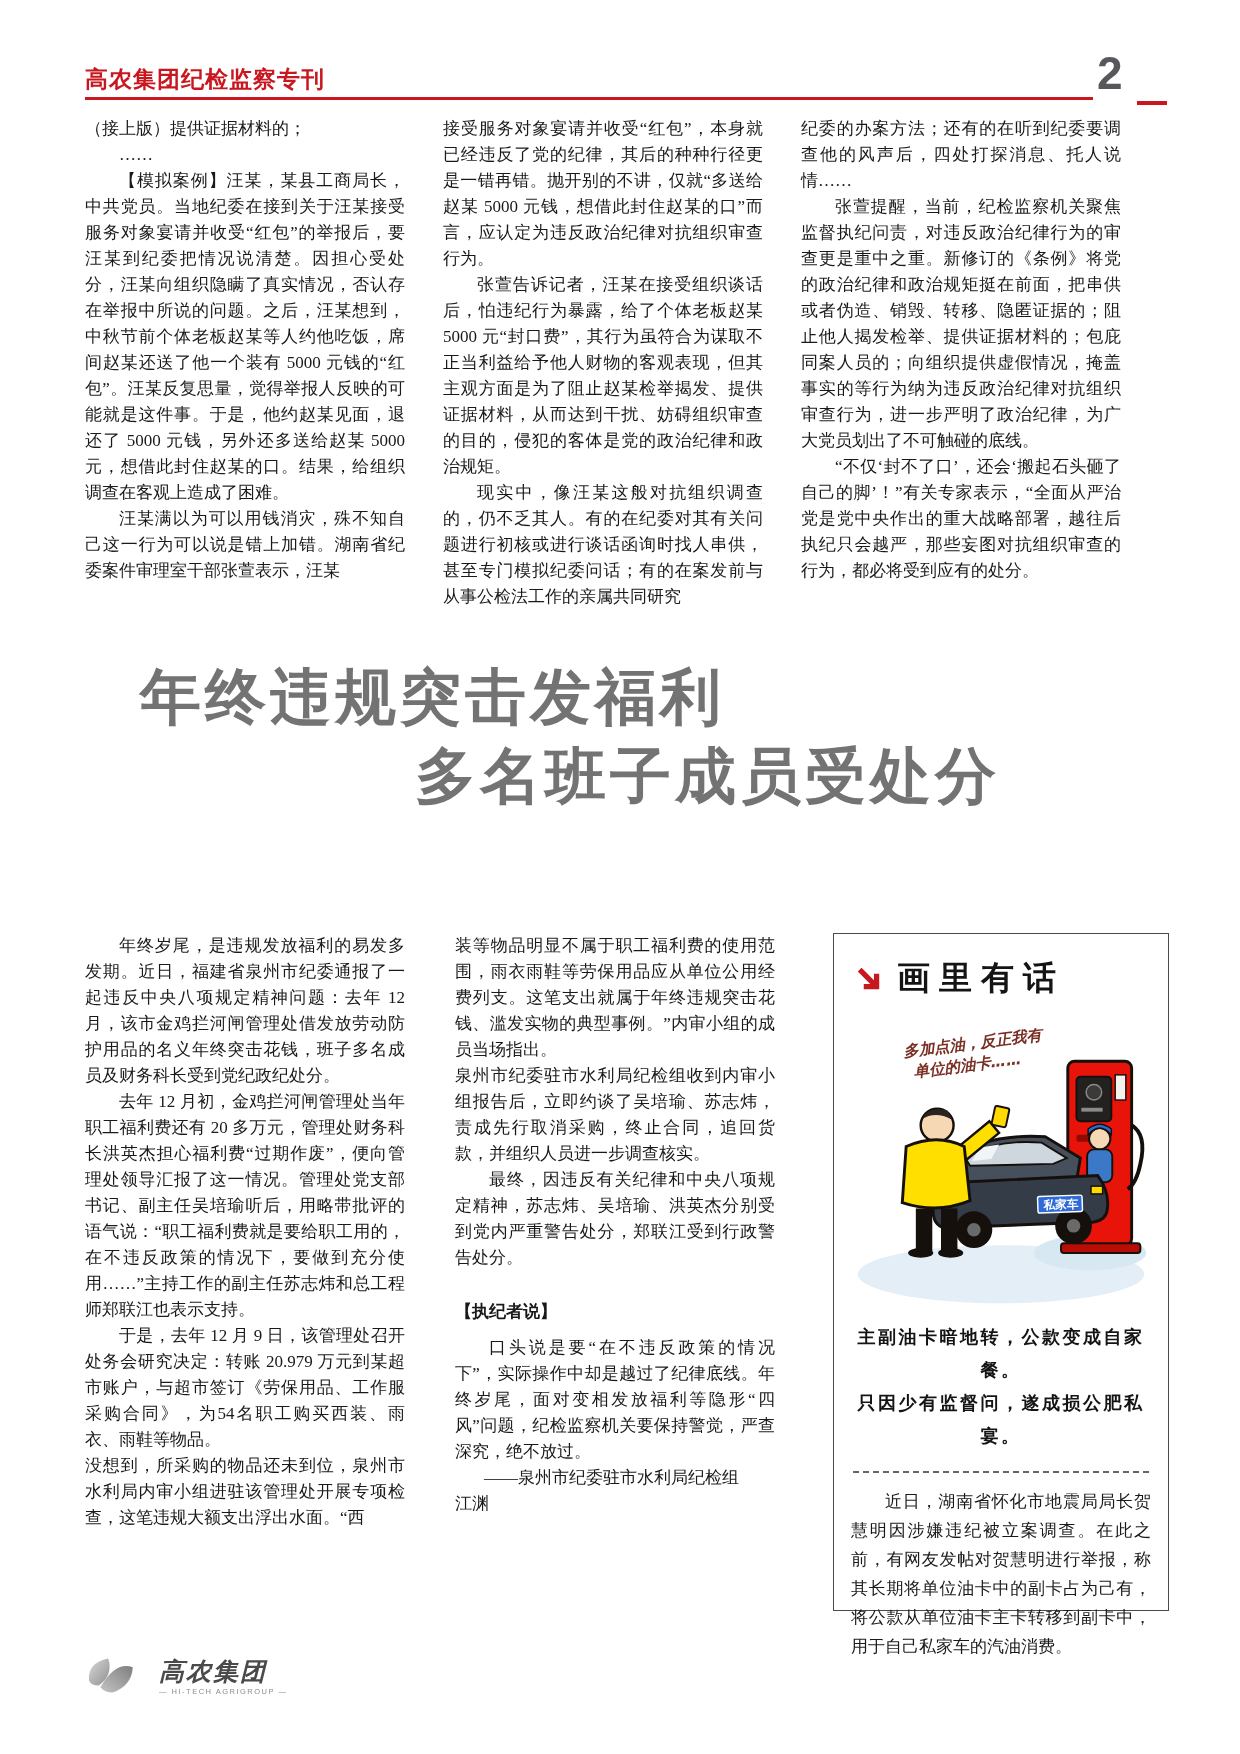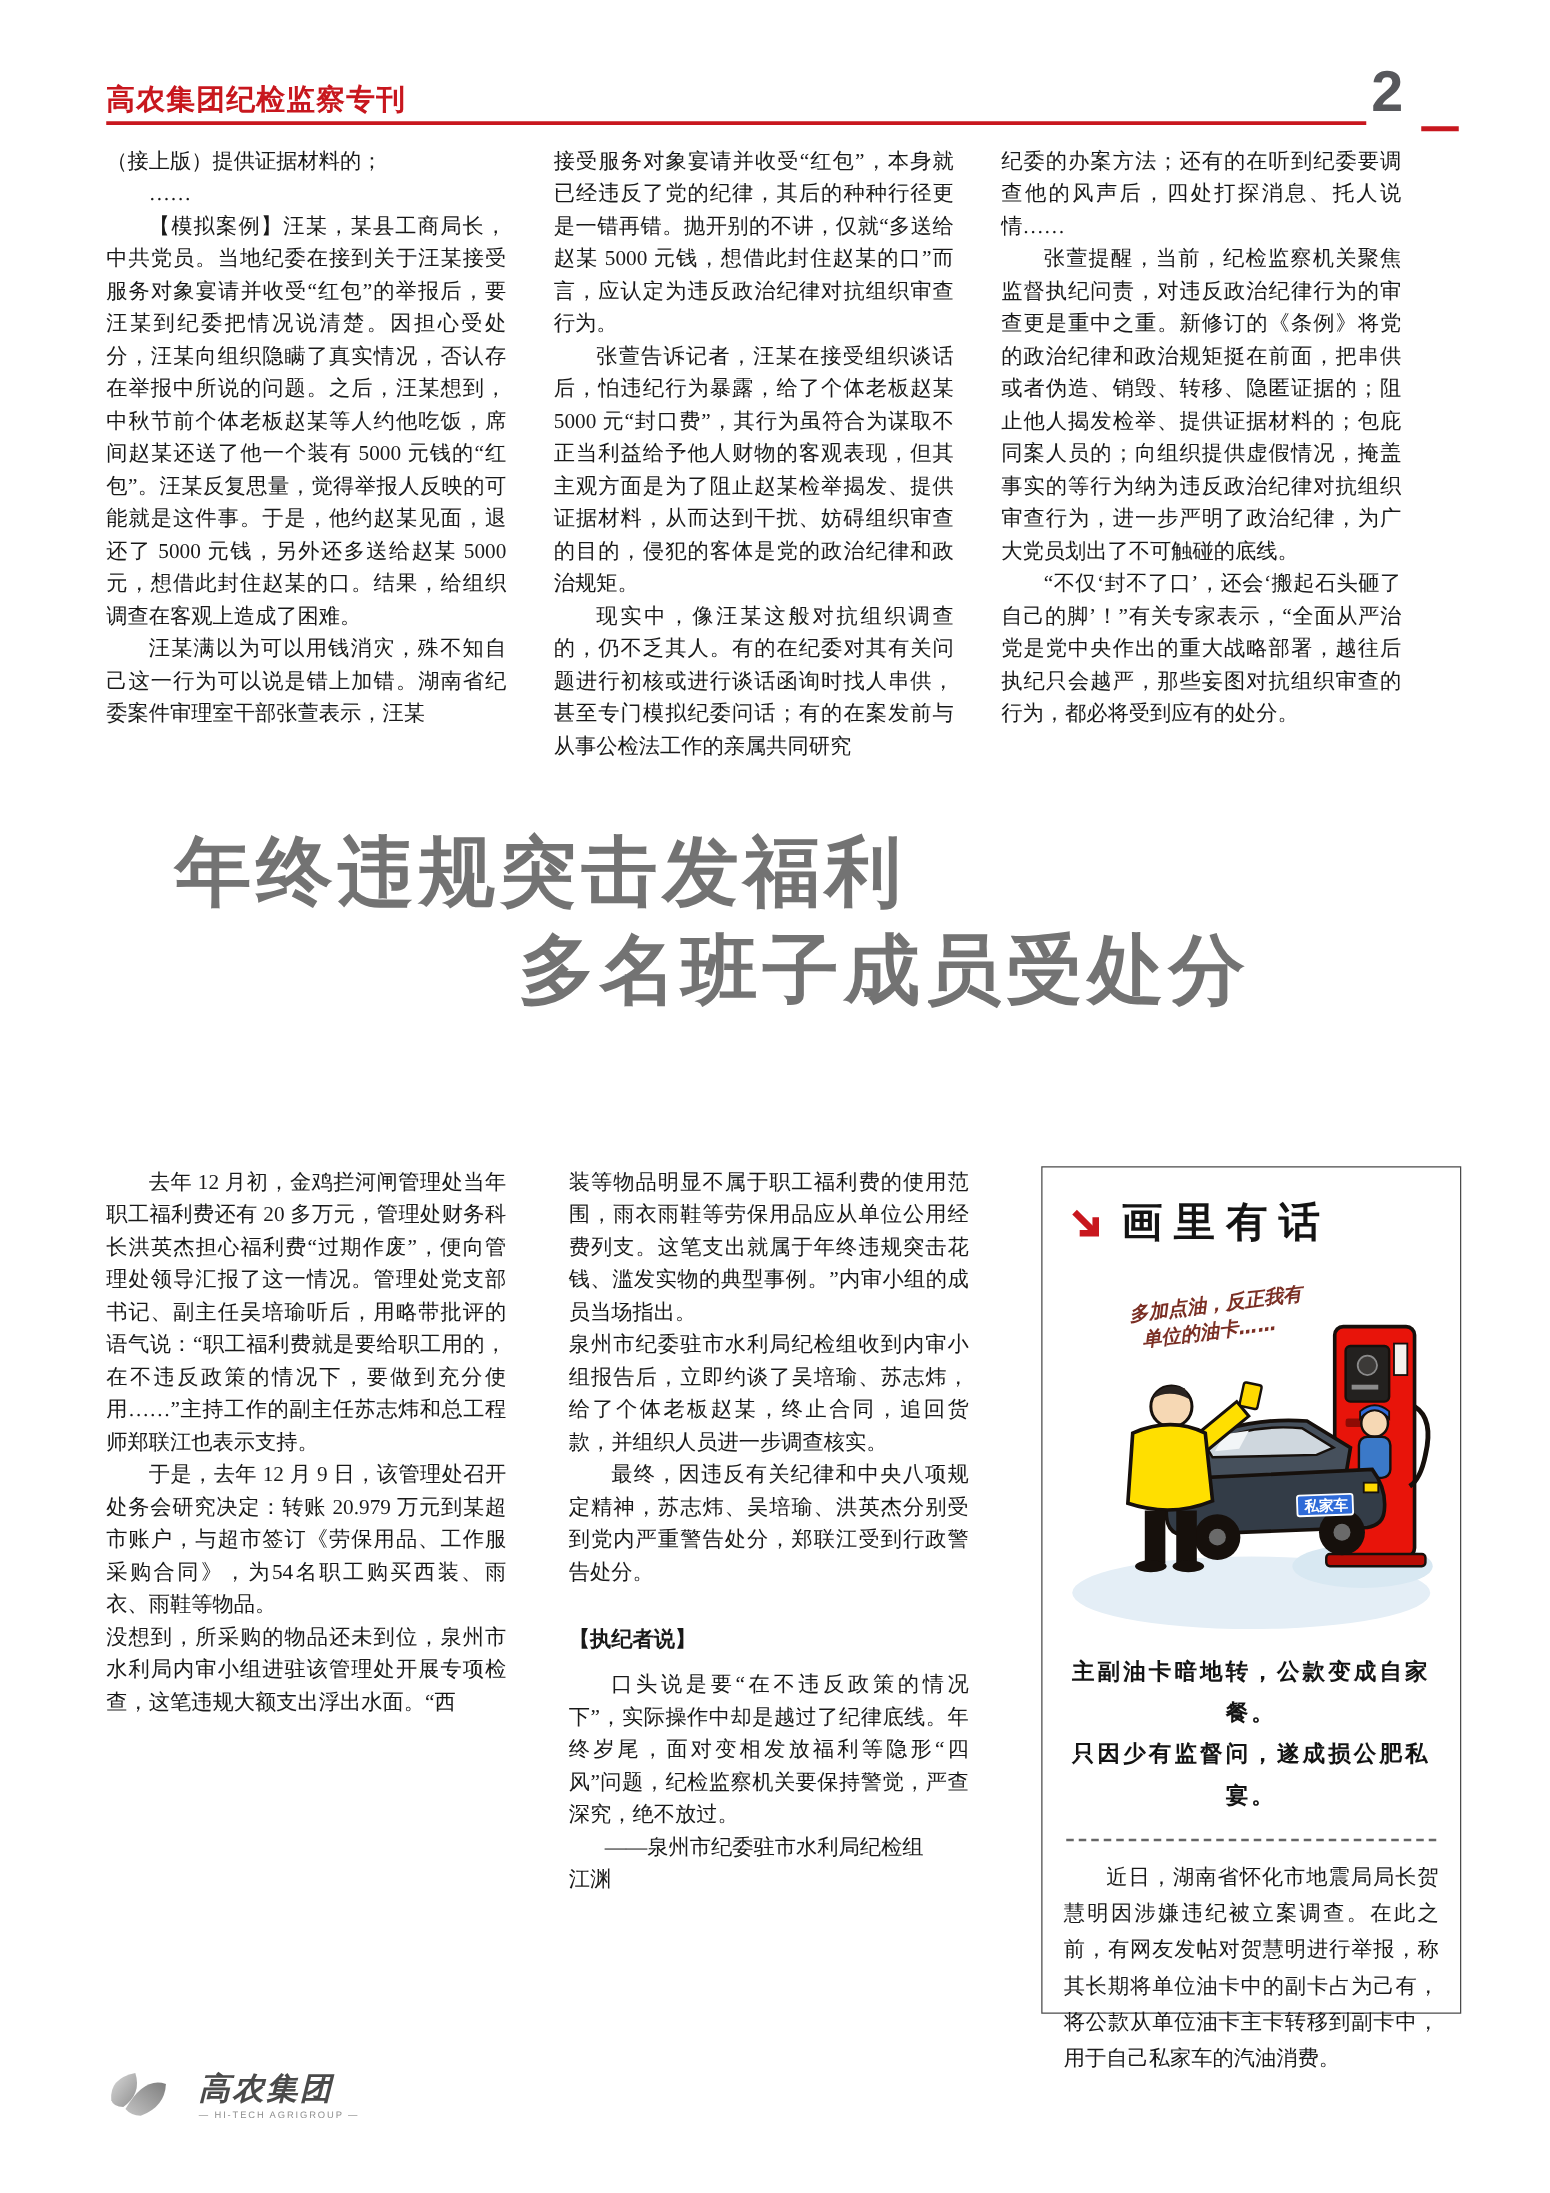--- a/index.html
+++ b/index.html
@@ -86,27 +86,28 @@
     </div>
   </section>
 
   <section class="headline">
     <div class="headline-line1">年终违规突击发福利</div>
     <div class="headline-line2">多名班子成员受处分</div>
   </section>
 
   <section class="lower-section">
     <div class="col lower-col1">
+      <p>年终岁尾，是违规发放福利的易发多发期。近日，福建省泉州市纪委通报了一起违反中央八项规定精神问题：去年 12 月，该市金鸡拦河闸管理处借发放劳动防护用品的名义年终突击花钱，班子多名成员及财务科长受到党纪政纪处分。</p>
       <p>去年 12 月初，金鸡拦河闸管理处当年职工福利费还有 20 多万元，管理处财务科长洪英杰担心福利费“过期作废”，便向管理处领导汇报了这一情况。管理处党支部书记、副主任吴培瑜听后，用略带批评的语气说：“职工福利费就是要给职工用的，在不违反政策的情况下，要做到充分使用……”主持工作的副主任苏志炜和总工程师郑联江也表示支持。</p>
       <p>于是，去年 12 月 9 日，该管理处召开处务会研究决定：转账 20.979 万元到某超市账户，与超市签订《劳保用品、工作服采购合同》，为54名职工购买西装、雨衣、雨鞋等物品。</p>
       <p class="noindent">没想到，所采购的物品还未到位，泉州市水利局内审小组进驻该管理处开展专项检查，这笔违规大额支出浮出水面。“西</p>
     </div>
     <div class="col lower-col2">
       <p class="noindent">装等物品明显不属于职工福利费的使用范围，雨衣雨鞋等劳保用品应从单位公用经费列支。这笔支出就属于年终违规突击花钱、滥发实物的典型事例。”内审小组的成员当场指出。</p>
-      <p class="noindent">泉州市纪委驻市水利局纪检组收到内审小组报告后，立即约谈了吴培瑜、苏志炜，给了个体老板赵某，终止合同，追回货款，并组织人员进一步调查核实。</p>
+      <p class="noindent">泉州市纪委驻市水利局纪检组收到内审小组报告后，立即约谈了吴培瑜、苏志炜，责成先行取消采购，终止合同，追回货款，并组织人员进一步调查核实。</p>
       <p>最终，因违反有关纪律和中央八项规定精神，苏志炜、吴培瑜、洪英杰分别受到党内严重警告处分，郑联江受到行政警告处分。</p>
       <p class="subhead">【执纪者说】</p>
       <p>口头说是要“在不违反政策的情况下”，实际操作中却是越过了纪律底线。年终岁尾，面对变相发放福利等隐形“四风”问题，纪检监察机关要保持警觉，严查深究，绝不放过。</p>
       <p class="sig">——泉州市纪委驻市水利局纪检组</p>
       <p class="sig2">江渊</p>
     </div>
 
     <aside class="sidebar-box">
       <div class="sidebar-title-row">
         <span class="arrow-wrap">

